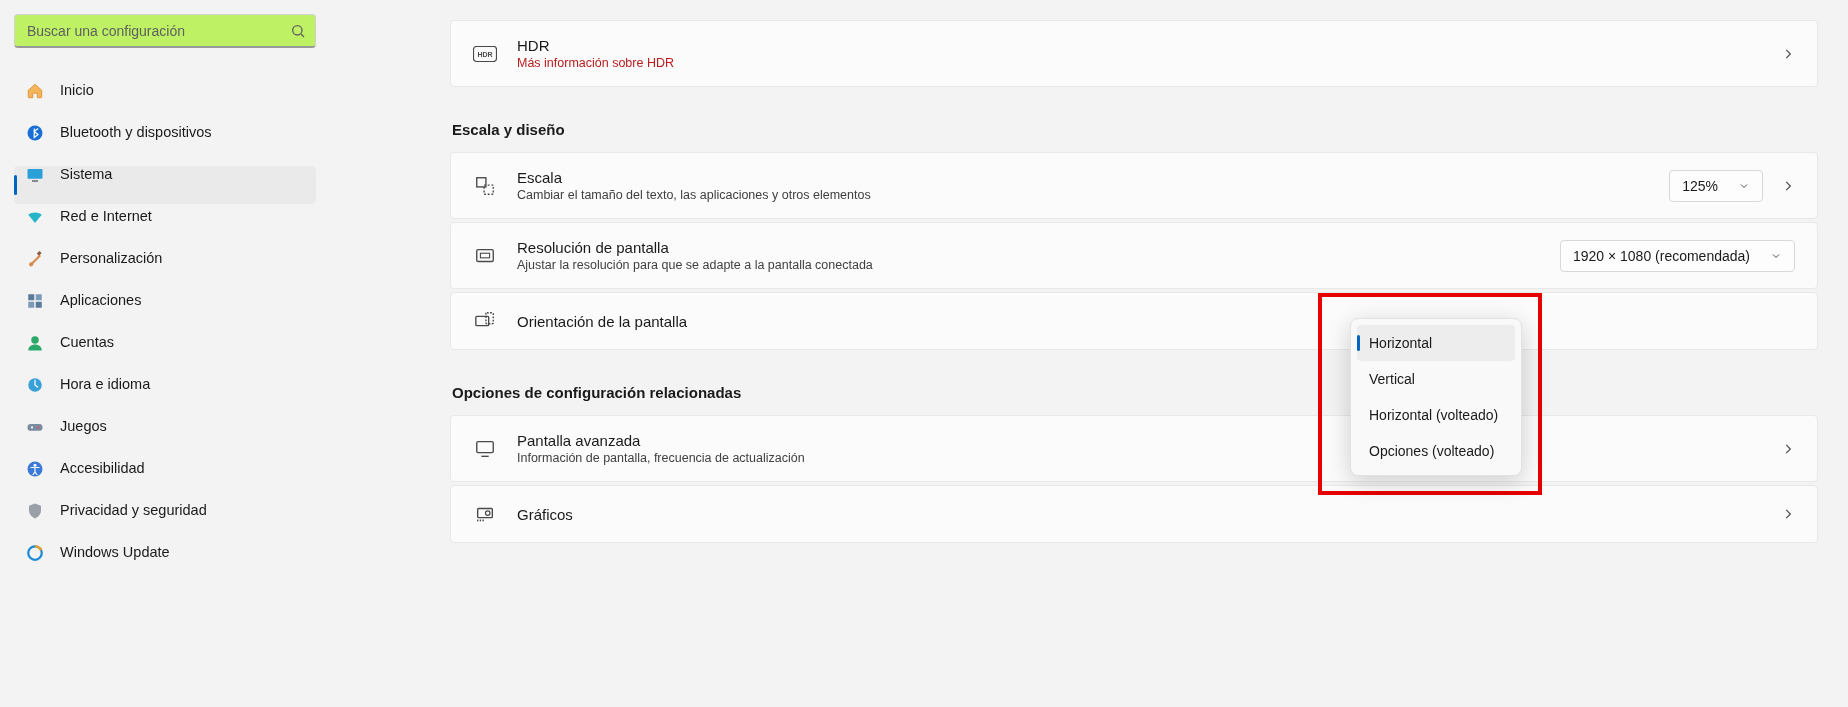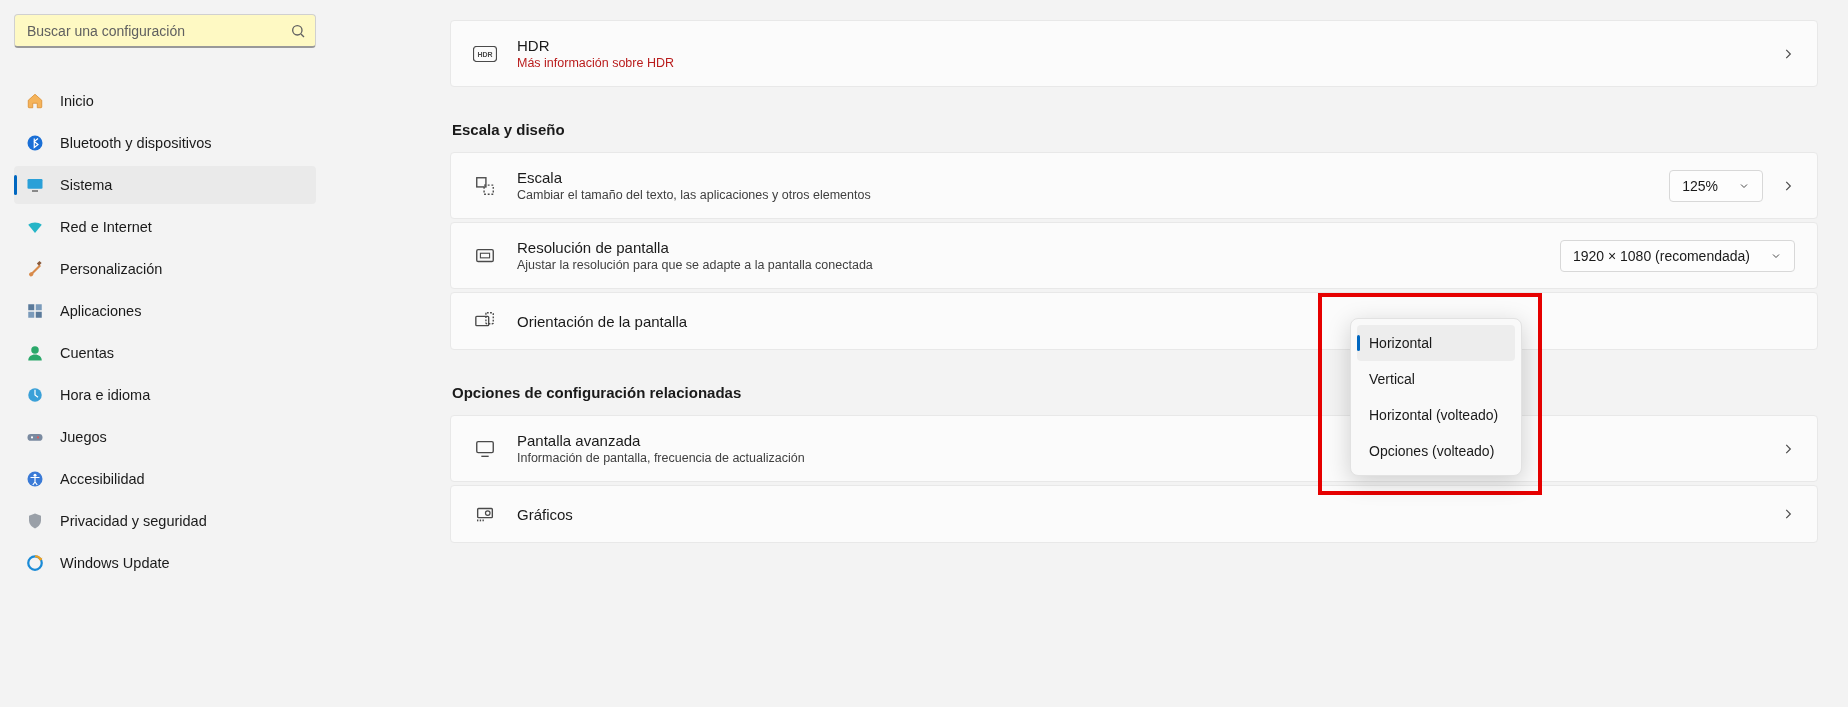--- a/index.html
+++ b/index.html
@@ -21,38 +21,38 @@
   .search-wrap {
     position: relative;
     margin-bottom: 34px;
   }
   .search-input {
     width: 100%;
     height: 34px;
     border: 1px solid #d0d0d0;
     border-bottom: 2px solid #999;
     border-radius: 4px;
-    background: #fef9c3;
+    background: #bef264;
     padding: 0 36px 0 12px;
     font-size: 14px;
     color: #606060;
   }
   .search-input::placeholder { color: #606060; }
   .search-icon {
     position: absolute;
     right: 10px;
     top: 50%;
     transform: translateY(-50%);
     width: 16px; height: 16px;
     color: #606060;
   }
   .nav { display: flex; flex-direction: column; gap: 4px; }
   .nav-item {
     display: flex;
-    align-items: center;
+    align-items: flex-start;
     gap: 16px;
     height: 38px;
     padding: 0 12px;
     border-radius: 4px;
     font-size: 14.5px;
     cursor: pointer;
     position: relative;
   }
   .nav-item.active { background: #eaeaea; }
   .nav-item.active::before {

